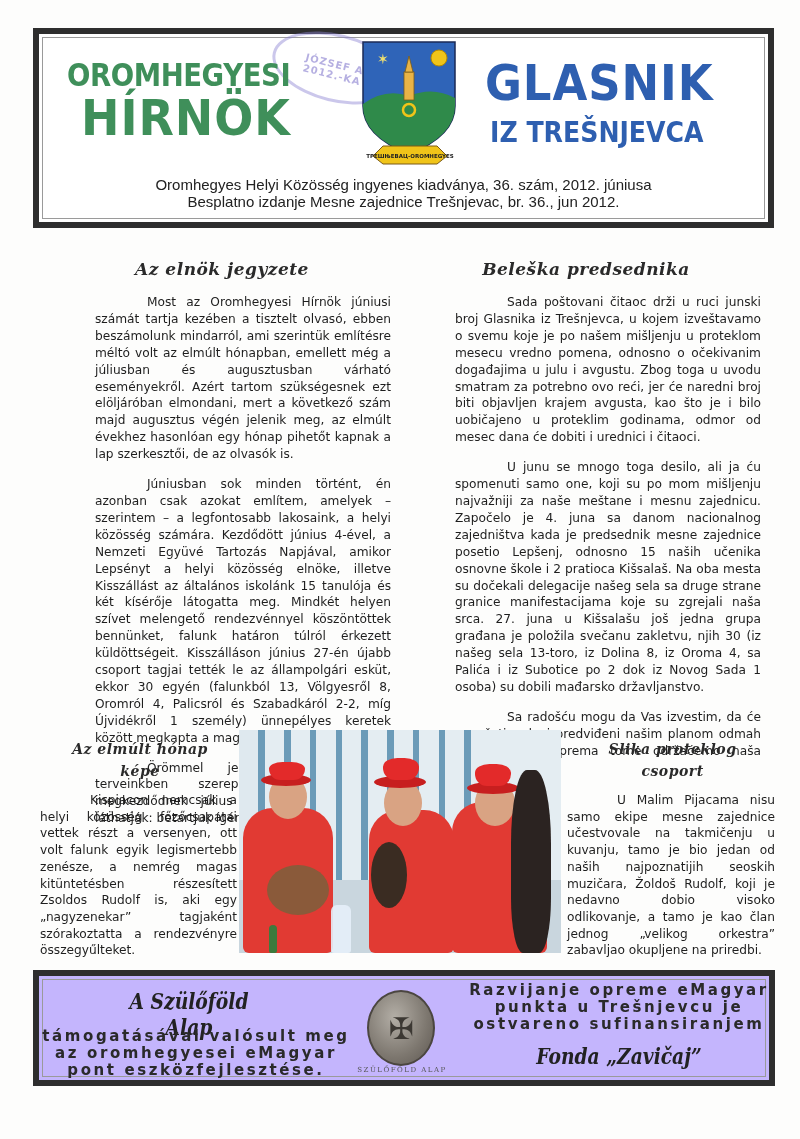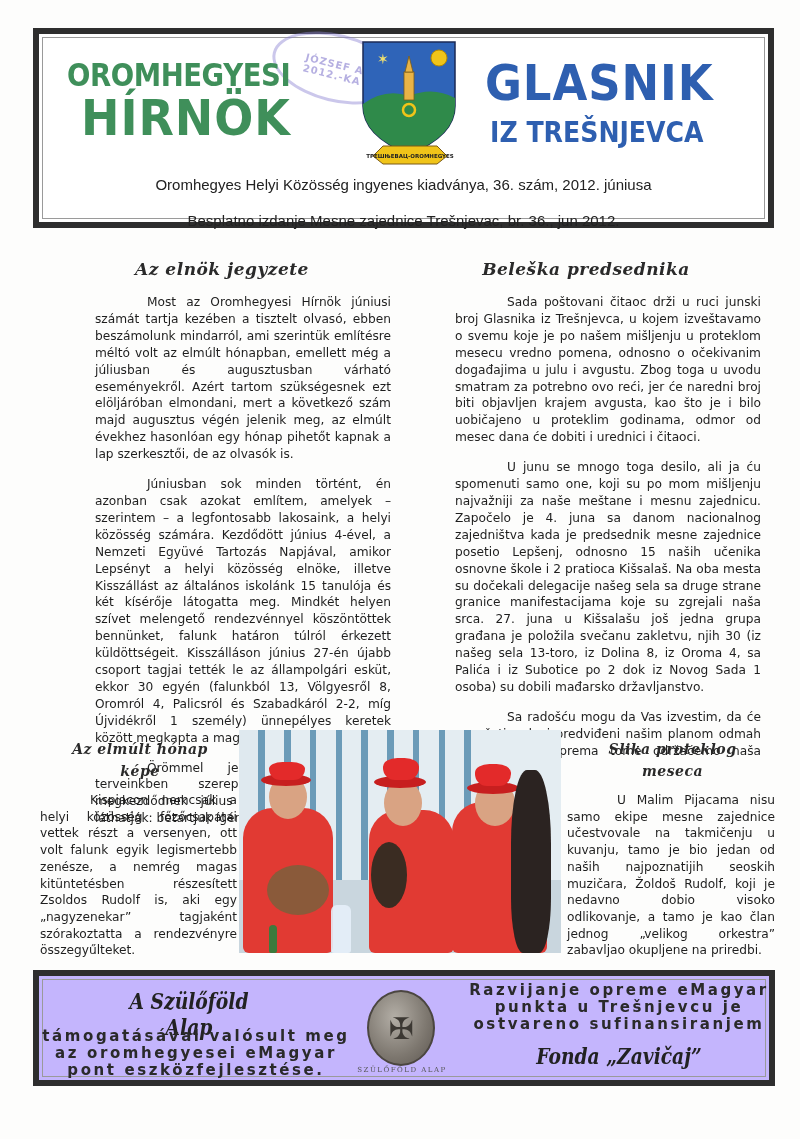--- a/index.html
+++ b/index.html
@@ -39,21 +39,21 @@
     }
     .sr-title2 {
       position: absolute; left: 451px; top: 82px; font-weight: bold; font-size: 28px; color: #2e5fb0;
       transform: scaleX(0.9); transform-origin: left top;
     }
     .subline {
       position: absolute; left: 0; right: 0; text-align: center; font-family: "Liberation Sans", sans-serif;
       font-size: 15px; color: #222;
     }
     .sub1 { top: 142px; }
-    .sub2 { top: 178px; }
+    .sub2 { top: 159px; }
 
     .col { position: absolute; font-family: "DejaVu Sans", sans-serif; font-size: 12.2px; line-height: 16.9px; color: #1e1e1e; }
     .col p { text-align: justify; text-indent: 52px; margin-bottom: 13px; margin-left: 44px; }
     .col-left { left: 51px; top: 294px; width: 340px; }
     .col-right { left: 411px; top: 294px; width: 350px; }
 
     .heading {
       position: absolute; font-family: "DejaVu Serif", serif; font-weight: bold; font-style: italic;
       font-size: 17px; color: #2a2a2a; text-align: center; letter-spacing: 0.5px;
     }
@@ -185,21 +185,21 @@
   <div class="head" style="left:236px; top:50px; width:40px; height:46px;"></div>
   <div class="hatbrim" style="left:228px; top:52px; width:52px; height:12px;"></div>
   <div class="hat" style="left:236px; top:34px; width:36px; height:22px;"></div>
   <div class="bass" style="left:272px; top:40px; width:40px; height:183px;"></div>
   <div class="bottle" style="left:92px; top:175px; width:20px; height:48px;"></div>
   <div class="bottle" style="left:30px; top:195px; width:8px; height:28px; background:#3d7a3d;"></div>
 </div>
 
 <div class="heading h-small h-photo-right">
   <div>Slika proteklog</div>
-  <div>meseca</div>
+  <div>csoport</div>
 </div>
 <div class="side side-right">
   <p>U Malim Pijacama nisu samo ekipe mesne zajednice učestvovale na takmičenju u kuvanju, tamo je bio jedan od naših najpoznatijih seoskih muzičara, Žoldoš Rudolf, koji je nedavno dobio visoko odlikovanje, a tamo je kao član jednog „velikog orkestra” zabavljao okupljene na priredbi.</p>
 </div>
 
 <div class="promo">
   <div class="promo-inner"></div>
   <div class="promo-title">A Szülőföld Alap</div>
   <div class="promo-text pt-left">támogatásával valósult meg az oromhegyesei eMagyar pont eszközfejlesztése.</div>
   <div class="coin">

